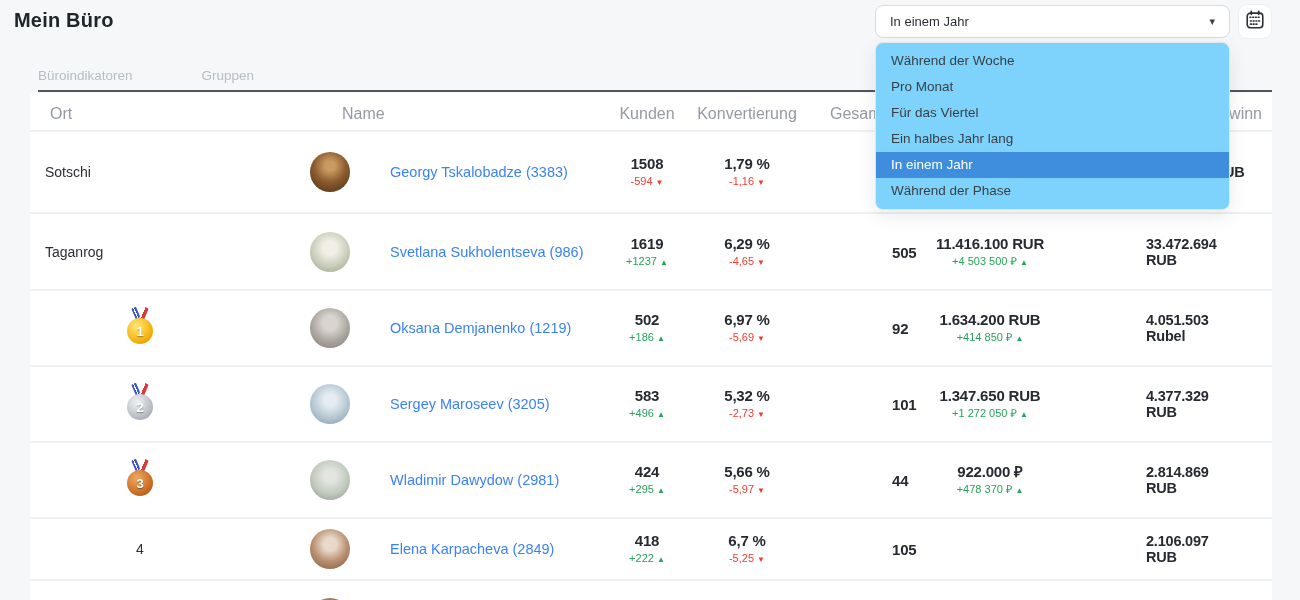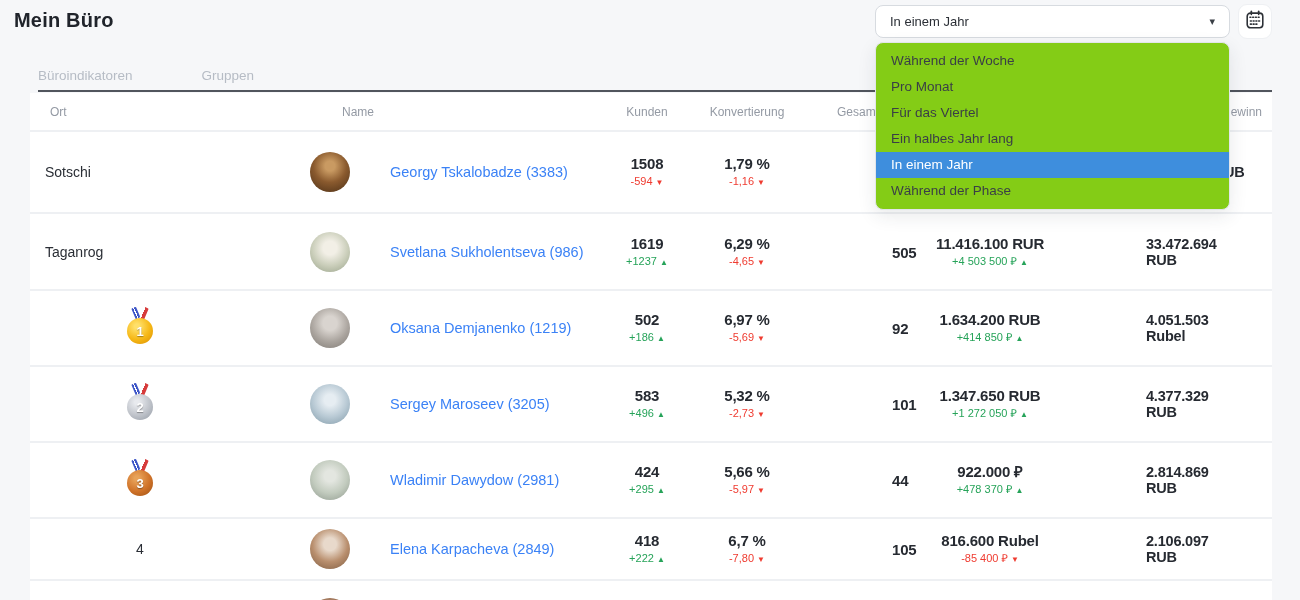--- a/index.html
+++ b/index.html
@@ -17,29 +17,29 @@
     border:1px solid #eef0f3; border-radius:9px; display:flex; align-items:center; justify-content:center; cursor:pointer; }
 
   
   .tabs { position:absolute; left:38px; top:68px; display:flex; font-size:13.5px; }
   .tab { color:#b6bcc5; padding-bottom:14px; cursor:pointer; }
   .tab.active { color:#2a2e35; font-weight:700; position:relative;margin-top:28px; }
   .tab.active:after { content:""; position:absolute; left:0; right:0; bottom:-2px; height:4px; background:#ee9b27; border-radius:2px; }
   .tab-line { position:absolute; left:38px; top:90px; width:1234px; height:2px; background:#51555d; }
 
   
-  .dropdown { position:absolute; left:875px; top:42px; width:355px; background:#84cc16; border:1px solid #e2e5e9;
+  .dropdown { position:absolute; left:875px; top:42px; width:355px; background:#7dd3fc; border:1px solid #e2e5e9;
     border-radius:8px; box-shadow:0 6px 18px rgba(40,50,60,.10); padding:5px 0; z-index:30; }
   .dd-item { font-size:13.5px; color:#3a3f46; padding:5px 15px; line-height:16px; cursor:pointer; }
   .dd-item.selected { background:#3e8edd; color:#fff; }
 
   
   .panel { position:absolute; left:30px; top:93px; width:1242px; height:520px; background:#fff; }
   .t-head { position:relative; height:37px; }
-  .th { position:absolute; top:12px; font-size:12px; color:#949aa4; }
+  .th { position:absolute; top:12px; font-size:16px; color:#949aa4; }
   .th-ort { left:20px; } .th-name { left:312px; }
   .th-kunden { left:617px; transform:translateX(-50%); }
   .th-konv { left:717px; transform:translateX(-50%); }
   .th-gesamt { left:828px; transform:translateX(-50%); }
   .th-umsatz { left:960px; transform:translateX(-50%); }
   .th-gewinn { right:10px; }
 
   .t-row { position:relative; border-top:2px solid #eef0f3; background:#fff; cursor:pointer; }
   .cell { position:absolute; top:50%; transform:translateY(-50%); }
   .c-ort { left:15px; font-size:14px; color:#2a2e35; }
@@ -213,27 +213,23 @@
         <div class="t-row" style="height: 62px;">
           <div class="cell c-rank"><span class="rank-num">4</span></div>
           <div class="cell c-avatar" style="background: radial-gradient(circle at 50% 38%, rgb(232, 217, 203) 20%, rgb(185, 143, 110) 55%, rgb(124, 90, 63) 100%);"></div>
           <div class="cell c-name">Elena Karpacheva (2849)</div>
           <div class="cell c-num c-kunden">
             <div class="main-val">418</div>
             <div class="delta up"><span class="d-val">+222 </span><span class="tri">▲</span></div>
           </div>
           <div class="cell c-num c-konv">
             <div class="main-val">6,7 %</div>
-            <div class="delta down"><span class="d-val">-7,80 </span><span class="tri">▼</span></div>
+            <div class="delta down"><span class="d-val">-5,25 </span><span class="tri">▼</span></div>
           </div>
           <div class="cell c-gesamt">105</div>
-          <div class="cell c-num c-umsatz">
-            <div class="main-val">816.600 Rubel</div>
-            <div class="delta down"><span class="d-val">-85 400 ₽ </span><span class="tri">▼</span></div>
-          </div>
           <div class="cell c-gewinn">2.106.097 RUB</div>
         </div>
         <div class="t-row" style="height: 76px;">
           <div class="cell c-avatar" style="background: radial-gradient(circle at 50% 45%, rgb(217, 195, 178) 22%, rgb(163, 120, 92) 58%, rgb(111, 76, 51) 100%);"></div>
         </div>
       </div>
   </div>
 
   <div class="dropdown" id="dropdown">
       <div class="dd-item">Während der Woche</div>

